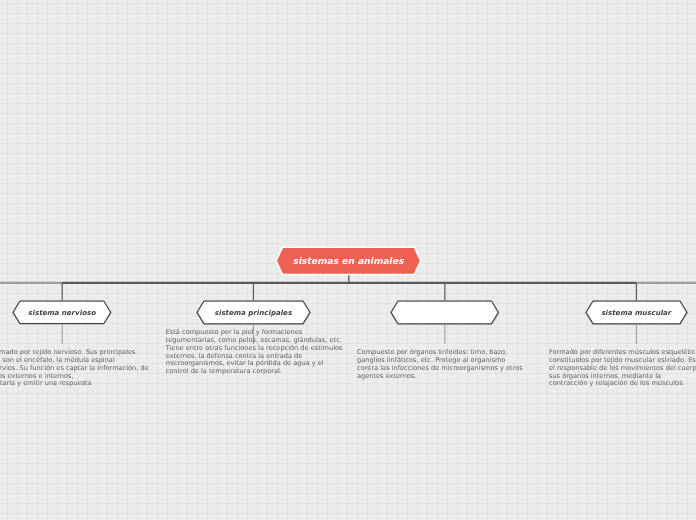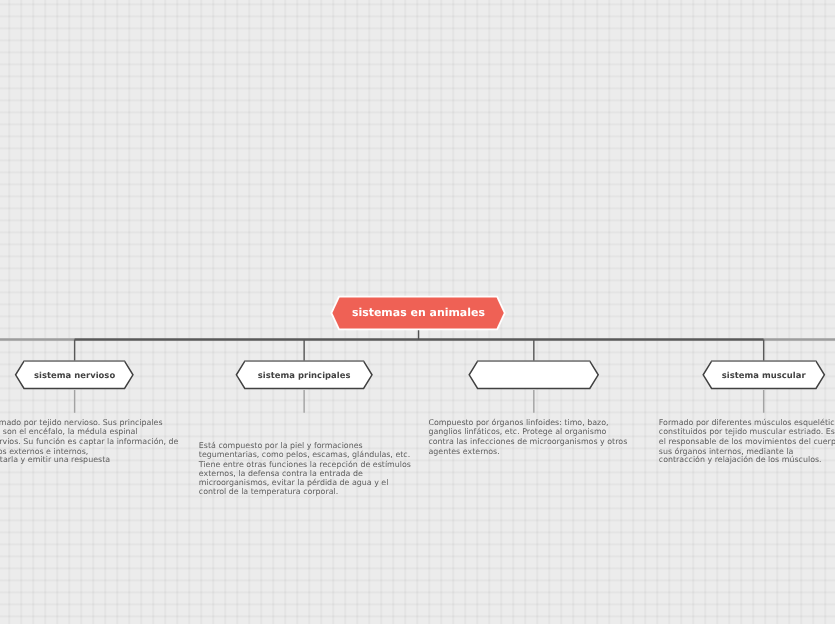--- a/index.html
+++ b/index.html
@@ -21,21 +21,21 @@
   .root-node svg{position:absolute;left:0;top:0;}
   .root-label{position:absolute;left:4px;top:4.2px;width:142.8px;height:25.7px;
     display:flex;align-items:center;justify-content:center;
     color:#fff;font-weight:bold;font-size:9.1px;letter-spacing:0.02px;
     transform:translateZ(0);}
   .child{position:absolute;}
   .child svg{position:absolute;left:0;top:0;}
   .child-label{position:absolute;
     display:flex;align-items:center;justify-content:center;
     color:#4a4a4a;font-weight:bold;font-size:7.0px;letter-spacing:0.03px;
-    transform:translateZ(0);}
+    transform:translateZ(0);font-style:italic;}
   .desc{position:absolute;color:#606060;font-size:6.6px;line-height:7.85px;white-space:pre;
     transform:translateZ(0);}
 </style>
 </head>
 <body>
 
 <div id="canvas">
   <div class="grid"></div>
 
   <svg id="edges" width="696" height="520" viewBox="0 0 696 520">
@@ -56,21 +56,21 @@
         <path d="M444.85 325 V 344" stroke="#a3a3a3" stroke-width="1.2" fill="none"></path>
         <path d="M636.4 282.9 V 300.75" stroke="#595959" stroke-width="1.2" fill="none"></path>
         <path d="M636.4 325 V 344" stroke="#a3a3a3" stroke-width="1.2" fill="none"></path>
       </g>
   </svg>
 
   <div class="root-node">
     <svg width="156" height="34" viewBox="0 0 156 34">
       <path d="M10.0 4.0 L140.8 4.0 L146.8 16.85 L140.8 29.7 L10.0 29.7 L4.0 16.85 Z" stroke="#ffffff" stroke-width="3.0" stroke-linejoin="miter" style="paint-order:stroke fill" fill="#ef6155"></path>
     </svg>
-    <span class="root-label" style="color: rgb(255, 255, 255);">sistemas en animales</span>
+    <span class="root-label" style="color: rgb(255, 255, 255); font-style: italic;">sistemas en animales</span>
   </div>
 
   <div id="children">
       <div class="child" style="left: 10.28px; top: 297.75px; width: 103.8px; height: 28.75px;">
         <svg width="103.8" height="28.75" viewBox="0 0 103.8 28.75">
           <path d="M10 3 H93.8 L100.8 14.375 L93.8 25.75 H10 L3 14.375 Z" fill="#ffffff" stroke="#414141" stroke-width="1.25" stroke-linejoin="miter"></path>
           <path d="M10 3 H93.8" stroke="#8a8a8a" stroke-width="1.25" fill="none"></path>
         </svg>
         <span class="child-label" style="left: 3px; top: 4.3px; width: 97.8px; height: 22.75px; color: rgb(65, 65, 65);">sistema nervioso</span>
       </div>
@@ -79,21 +79,21 @@
 y los nervios. Su función es captar la información, de
 estímulos externos e internos,
 interpretarla y emitir una respuesta</div>
       <div class="child" style="left: 193.95px; top: 297.75px; width: 119px; height: 28.75px;">
         <svg width="119" height="28.75" viewBox="0 0 119 28.75">
           <path d="M10 3 H109 L116 14.375 L109 25.75 H10 L3 14.375 Z" fill="#ffffff" stroke="#414141" stroke-width="1.25" stroke-linejoin="miter"></path>
           <path d="M10 3 H109" stroke="#8a8a8a" stroke-width="1.25" fill="none"></path>
         </svg>
         <span class="child-label" style="left: 3px; top: 4.3px; width: 113px; height: 22.75px; color: rgb(65, 65, 65);">sistema principales</span>
       </div>
-      <div class="desc" style="left: 165.7px; top: 368px; color: rgb(96, 96, 96);">Está compuesto por la piel y formaciones
+      <div class="desc" style="left: 165.7px; top: 329px; color: rgb(96, 96, 96);">Está compuesto por la piel y formaciones
 tegumentarias, como pelos, escamas, glándulas, etc.
 Tiene entre otras funciones la recepción de estímulos
 externos, la defensa contra la entrada de
 microorganismos, evitar la pérdida de agua y el
 control de la temperatura corporal.</div>
       <div class="child" style="left: 388.1px; top: 297.75px; width: 113.5px; height: 28.75px;">
         <svg width="113.5" height="28.75" viewBox="0 0 113.5 28.75">
           <path d="M10 3 H103.5 L110.5 14.375 L103.5 25.75 H10 L3 14.375 Z" fill="#ffffff" stroke="#414141" stroke-width="1.25" stroke-linejoin="miter"></path>
           <path d="M10 3 H103.5" stroke="#8a8a8a" stroke-width="1.25" fill="none"></path>
         </svg>

